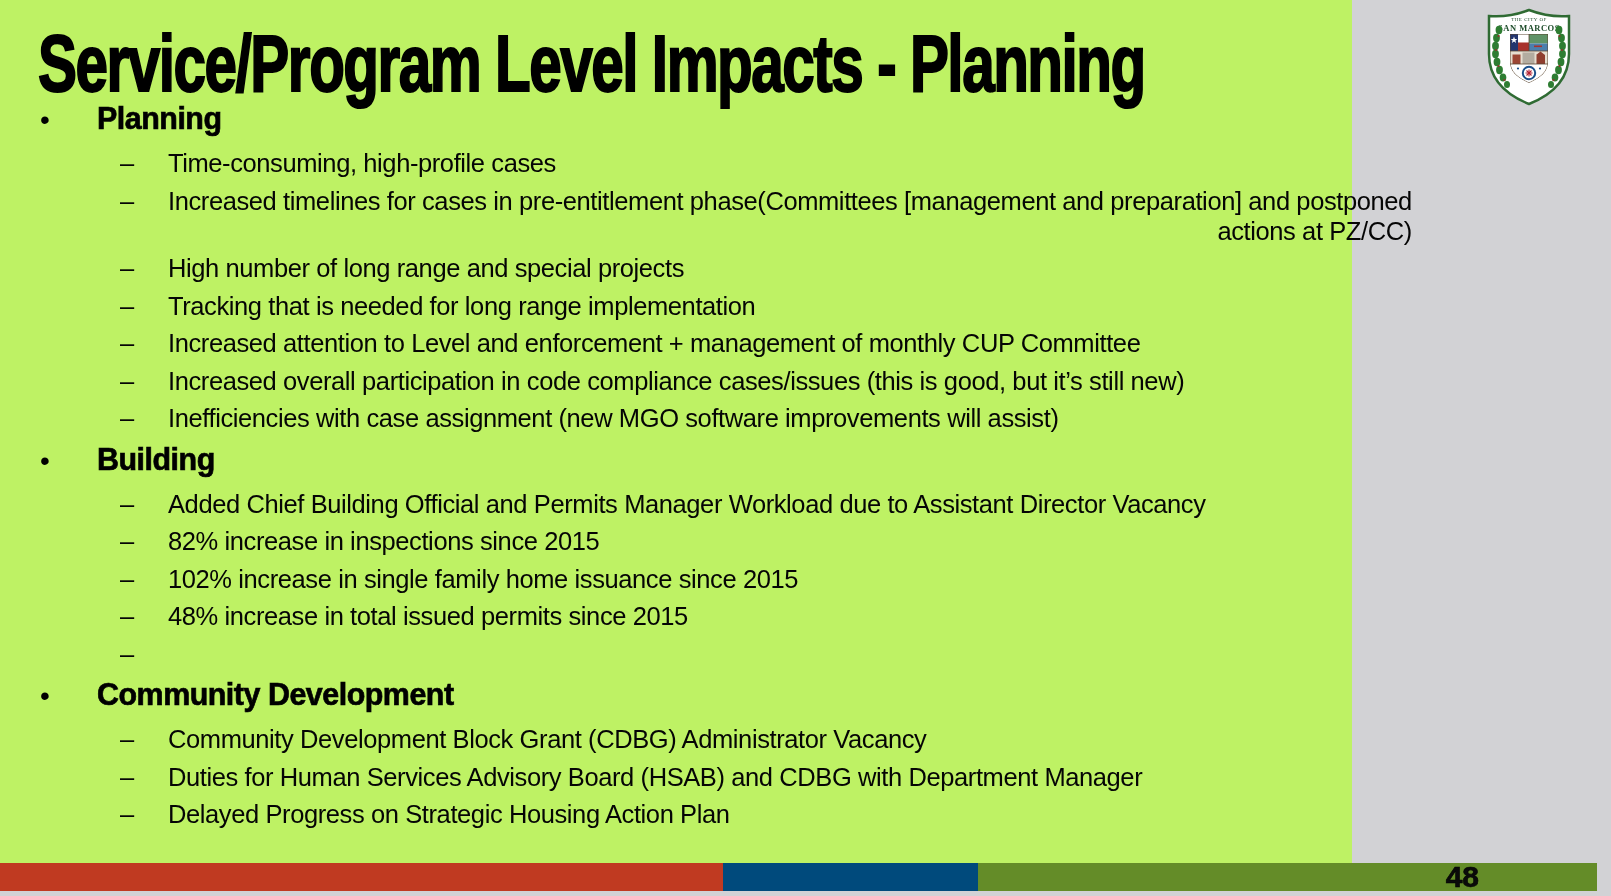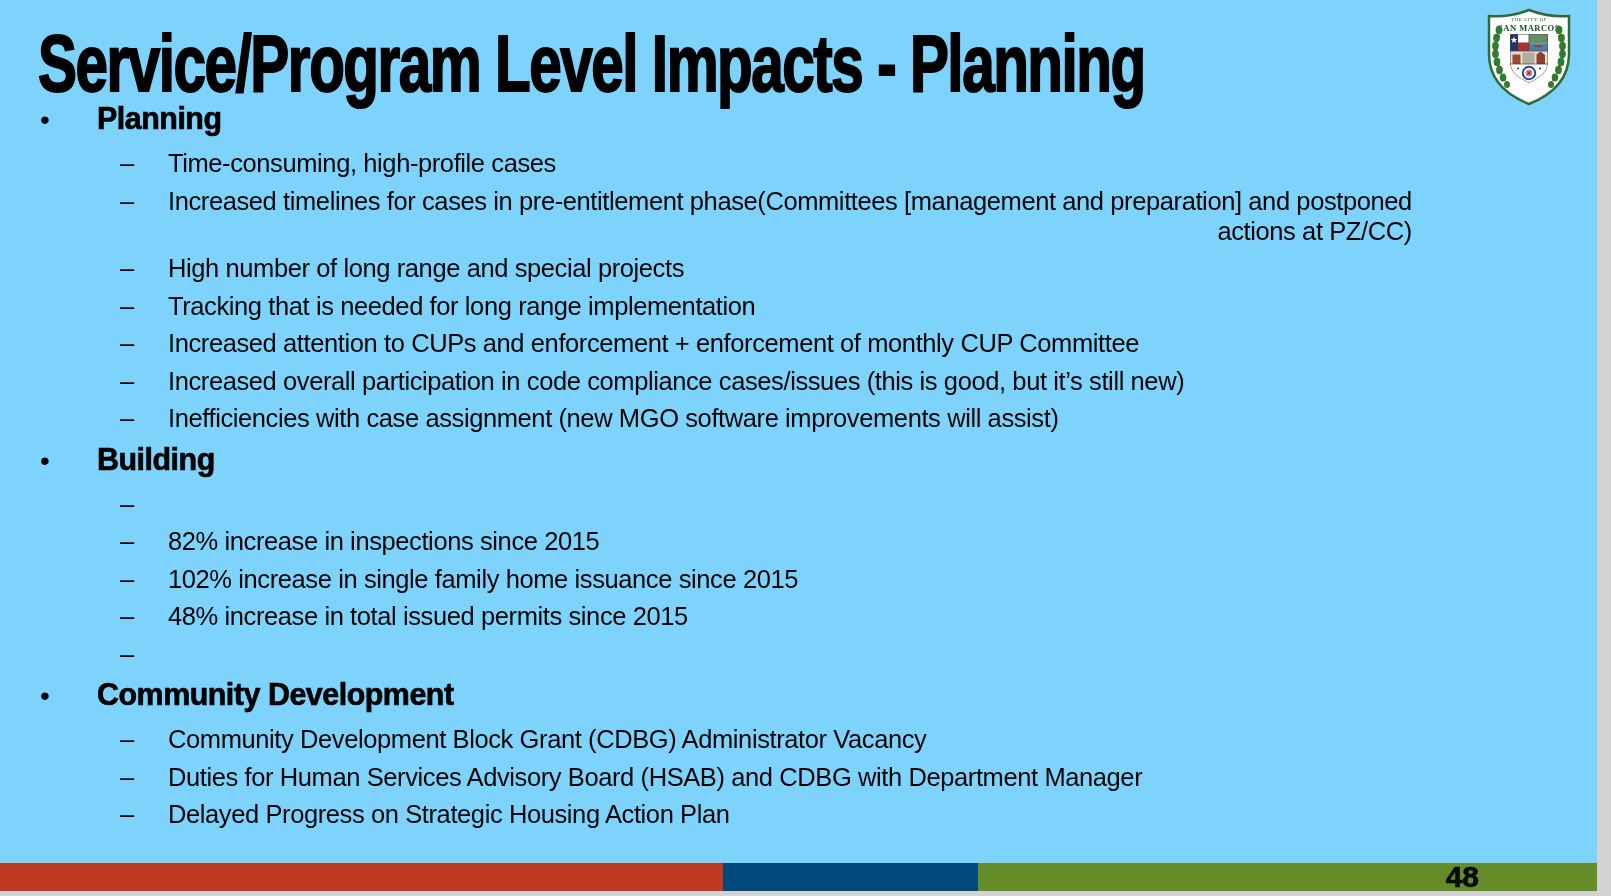--- a/index.html
+++ b/index.html
@@ -3,22 +3,22 @@
 <meta charset="utf-8">
 <style>
   html,body{margin:0;padding:0;}
   body{
     width:1611px;height:896px;overflow:hidden;position:relative;
     background:#d2d2d5;
     font-family:"Liberation Sans", sans-serif;
     color:#0b0b0b;
   }
   .slide{
-    position:absolute;left:0;top:0;width:1597px;height:891px;
-    background:#7dd3fc;
+    position:absolute;left:0;top:0;width:1352px;height:891px;
+    background:#bef264;
   }
   .slide-title{
     position:absolute;left:38px;top:24px;
     font-size:80px;line-height:80px;font-weight:bold;
     letter-spacing:-2px;white-space:nowrap;
     -webkit-text-stroke:2px #000;
     transform:scaleX(0.73);transform-origin:left top;
     color:#000;
   }
   .seal{position:absolute;left:1485px;top:8px;width:88px;height:98px;}
@@ -159,38 +159,39 @@
         <div class="item-row">
           <span class="dash-glyph">–</span>
           <span class="item-text">High number of long range and special projects</span>
         </div>
         <div class="item-row">
           <span class="dash-glyph">–</span>
           <span class="item-text">Tracking that is needed for long range implementation</span>
         </div>
         <div class="item-row">
           <span class="dash-glyph">–</span>
-          <span class="item-text">Increased attention to CUPs and enforcement + enforcement of monthly CUP Committee</span>
+          <span class="item-text">Increased attention to Level and enforcement + management of monthly CUP Committee</span>
         </div>
         <div class="item-row">
           <span class="dash-glyph">–</span>
           <span class="item-text">Increased overall participation in code compliance cases/issues (this is good, but it’s still new)</span>
         </div>
         <div class="item-row">
           <span class="dash-glyph">–</span>
           <span class="item-text">Inefficiencies with case assignment (new MGO software improvements will assist)</span>
         </div>
       </div>
       <div class="section">
         <div class="h-row">
           <span class="bullet-glyph">•</span>
           <span class="h-text">Building</span>
         </div>
         <div class="item-row">
           <span class="dash-glyph">–</span>
+          <span class="item-text">Added Chief Building Official and Permits Manager Workload due to Assistant Director Vacancy</span>
         </div>
         <div class="item-row">
           <span class="dash-glyph">–</span>
           <span class="item-text">82% increase in inspections since 2015</span>
         </div>
         <div class="item-row">
           <span class="dash-glyph">–</span>
           <span class="item-text">102% increase in single family home issuance since 2015</span>
         </div>
         <div class="item-row">

